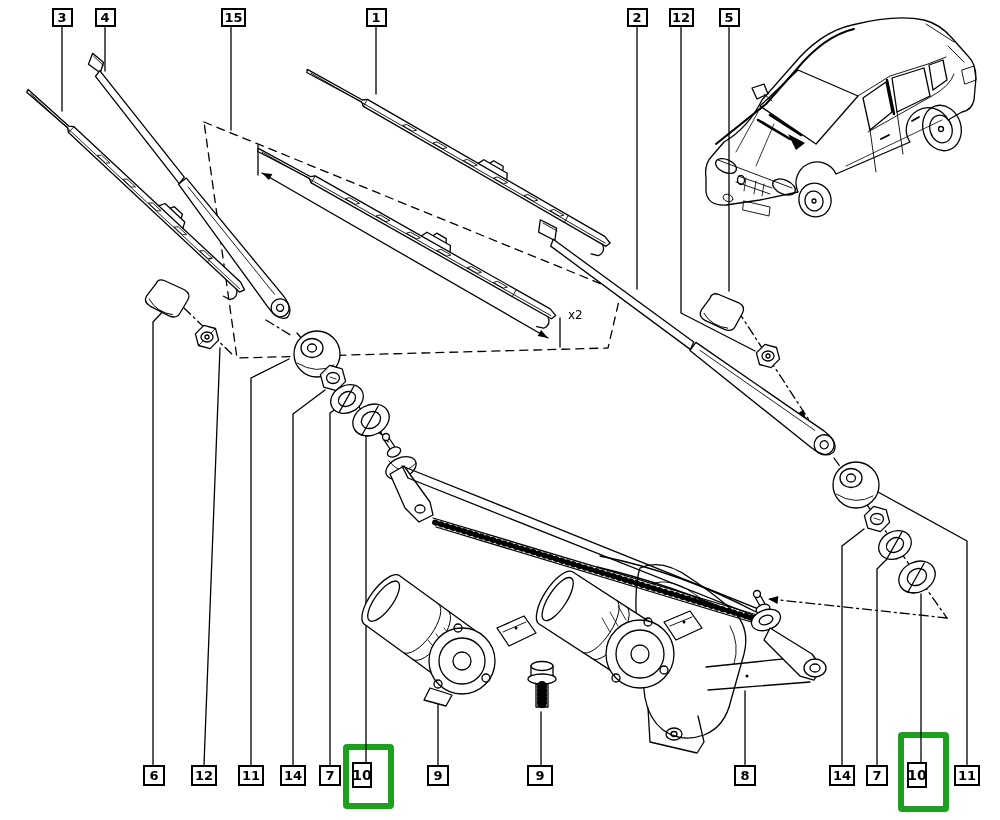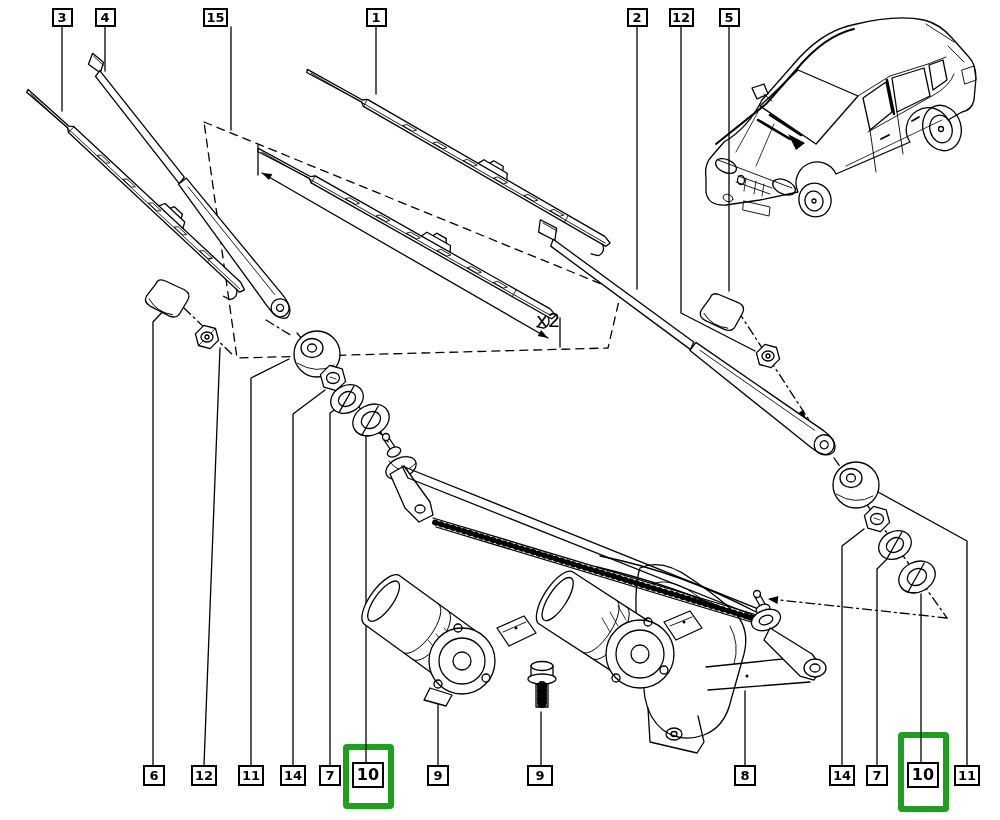--- a/index.html
+++ b/index.html
@@ -7,22 +7,22 @@
          font-family:"DejaVu Sans","Liberation Sans",sans-serif;}
   .stage svg{position:absolute;left:0;top:0;z-index:2;}
   .hl{position:absolute;z-index:1;border:6px solid #1f9f1f;border-radius:4px;box-sizing:border-box;background:transparent;}
   .co{position:absolute;z-index:3;box-sizing:border-box;border:2px solid #000;background:#fff;
       display:flex;align-items:center;justify-content:center;
       font-weight:bold;font-size:13px;color:#000;line-height:1;}
   .co.t{top:8px;height:19px;width:21px;}
   .co.t.w{width:25px;}
   .co.b{top:765px;height:21px;width:22px;}
   .co.b.w{width:26px;}
-  .co.b.ten{top:762px;height:26px;width:32px;font-size:16px;text-align:center;}
-  .x2{position:absolute;z-index:3;left:536px;top:308px;font-size:20px;color:#000;}
+  .co.b.ten{top:762px;height:26px;width:20px;font-size:14px;text-align:center;}
+  .x2{position:absolute;z-index:3;left:568px;top:308px;font-size:12px;color:#000;}
 </style>
 </head>
 <body>
 
 <div class="stage">
 
   <div class="hl" style="left:343px;top:744px;width:51px;height:65px;"></div>
   <div class="hl" style="left:898px;top:732px;width:51px;height:80px;"></div>
 
   <svg width="1000" height="820" viewBox="0 0 1000 820">
@@ -313,21 +313,21 @@
   </svg>
 
   <span class="x2">x2</span>
 
   <div class="co t" style="left:51.5px">
       <span>3</span>
     </div>
   <div class="co t" style="left:94.5px">
       <span>4</span>
     </div>
-  <div class="co t w" style="left:203px">
+  <div class="co t w" style="left:221px">
       <span>15</span>
     </div>
   <div class="co t" style="left:365.5px">
       <span>1</span>
     </div>
   <div class="co t" style="left:626.5px">
       <span>2</span>
     </div>
   <div class="co t w" style="left:668.5px">
       <span>12</span>

